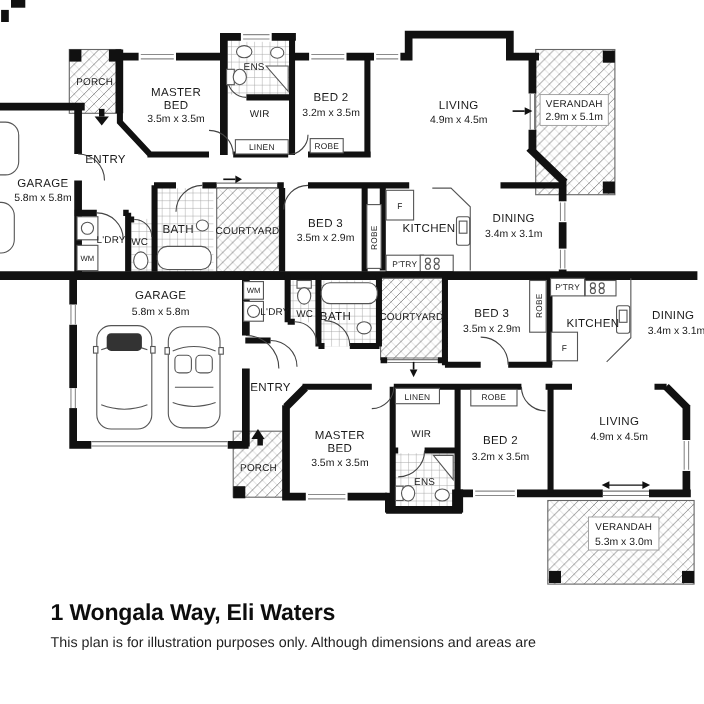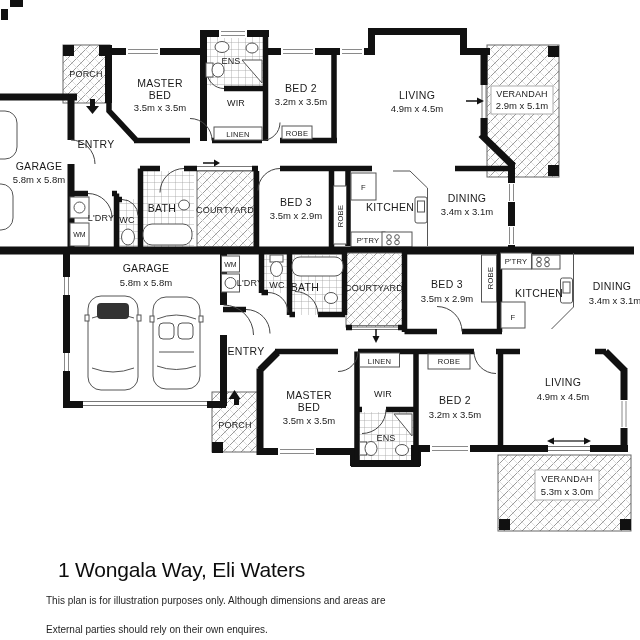--- a/index.html
+++ b/index.html
@@ -5,22 +5,22 @@
   html,body{margin:0;padding:0;background:#fff;}
   #stage{position:relative;width:640px;height:640px;background:#ffffff;overflow:hidden;
          font-family:"Liberation Sans",sans-serif;}
   svg text{font-family:"Liberation Sans",sans-serif;fill:#1a1a1a;text-anchor:middle;}
   .lbl{font-size:10.5px;letter-spacing:.3px;}
   .dim{font-size:9.5px;}
   .md{font-size:9px;letter-spacing:.2px;}
   .sm{font-size:7.6px;letter-spacing:.2px;}
   .xs{font-size:7px;}
   #title-block{position:absolute;left:46px;top:546px;width:560px;}
-  #title-block h1{margin:12px;font-size:21px;font-weight:normal;color:#0d0d0d;letter-spacing:-.2px;}
-  #title-block p{margin:7px 0 0 0;font-size:10px;line-height:14.4px;color:#1f1f1f;}
+  #title-block h1{margin:0;font-size:21px;font-weight:bold;color:#0d0d0d;letter-spacing:-.2px;}
+  #title-block p{margin:7px 0 0 0;font-size:13px;line-height:14.4px;color:#1f1f1f;}
 </style>
 </head>
 <body>
 
 <div id="stage">
 <svg width="640" height="640" viewBox="0 0 640 640">
   <defs>
     <pattern id="hatch" width="9" height="9" patternUnits="userSpaceOnUse">
       <rect width="9" height="9" fill="#fefefe"></rect>
       <path d="M0,9 L9,0 M-1,1 L1,-1 M8,10 L10,8" stroke="#8f8f8f" stroke-width="0.9" fill="none"></path>
@@ -331,15 +331,15 @@
       <text class="dim" x="567" y="495">5.3m x 3.0m</text>
     </g>
   </g>
 </svg>
 
 
 <div id="title-block">
   <h1>1 Wongala Way, Eli Waters</h1>
   <p><span>This plan is for illustration purposes only.  Although dimensions and areas are</span><br>
   <br>
-  <span>External parties should rely on their own enquires.</span></p>
+  </p>
 </div>
 </div>
 
 </body></html>

